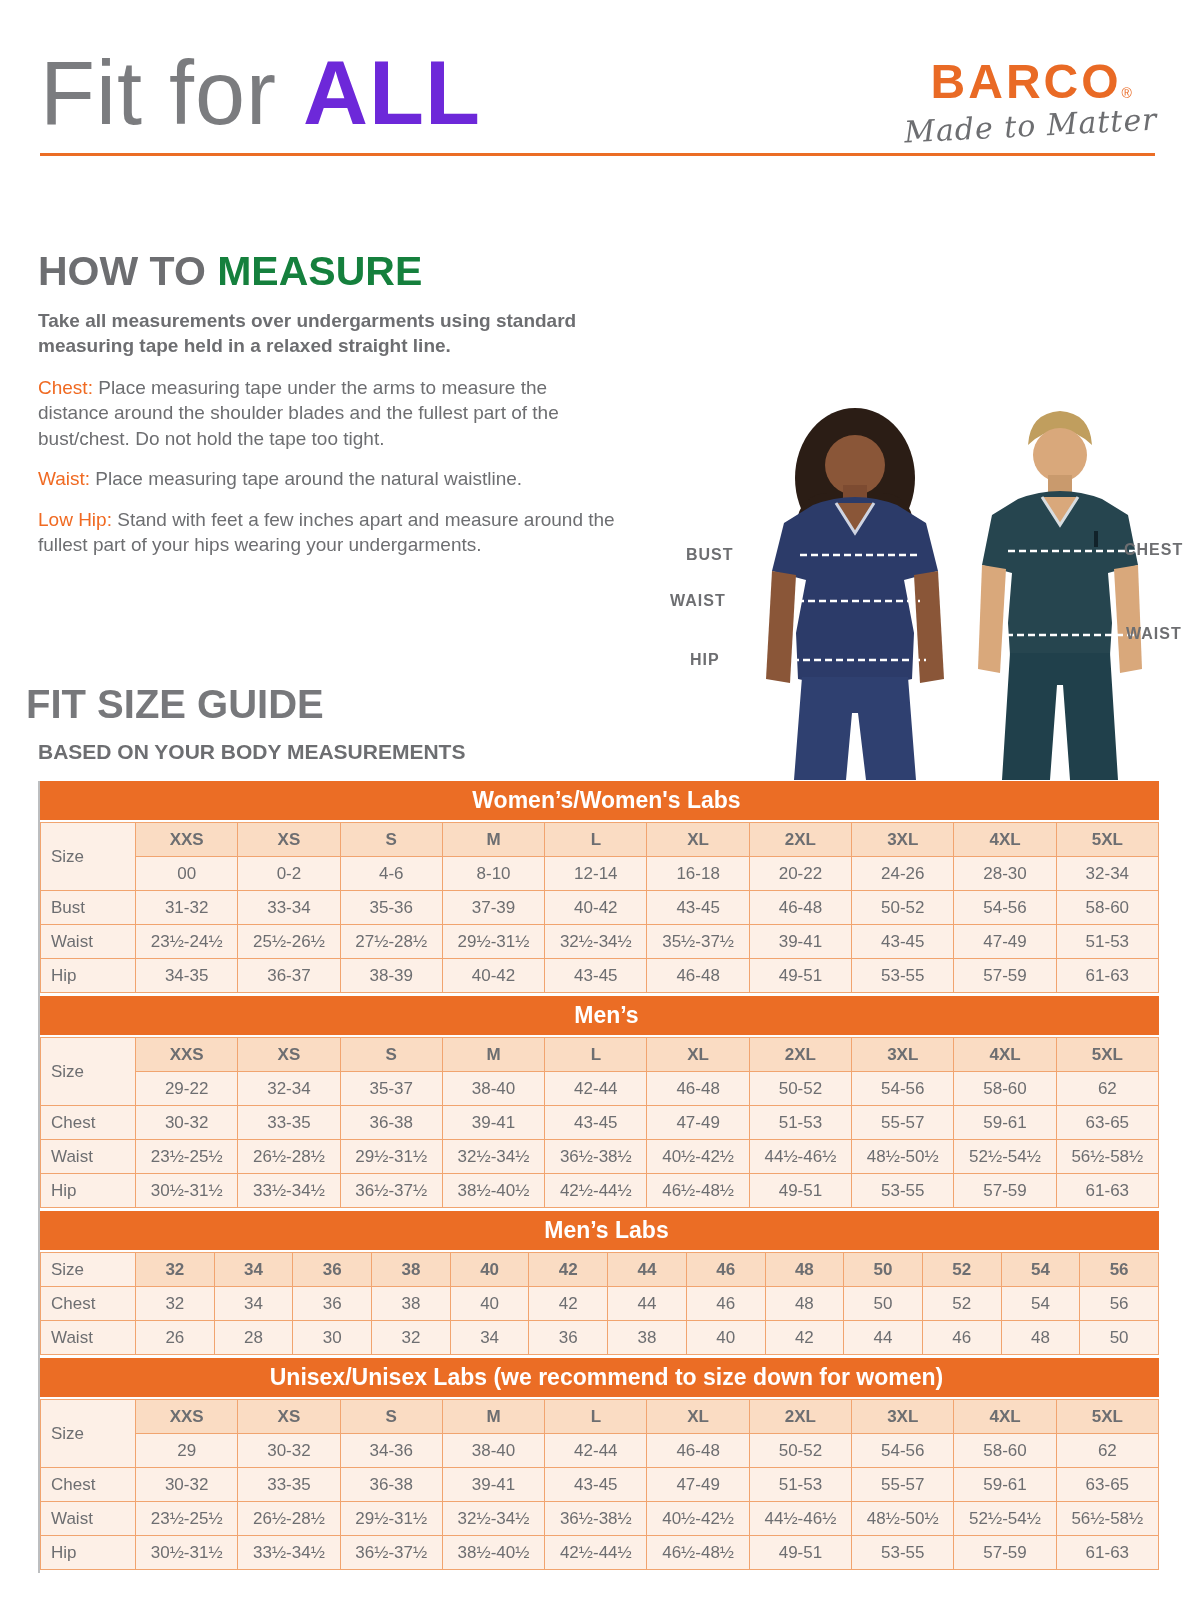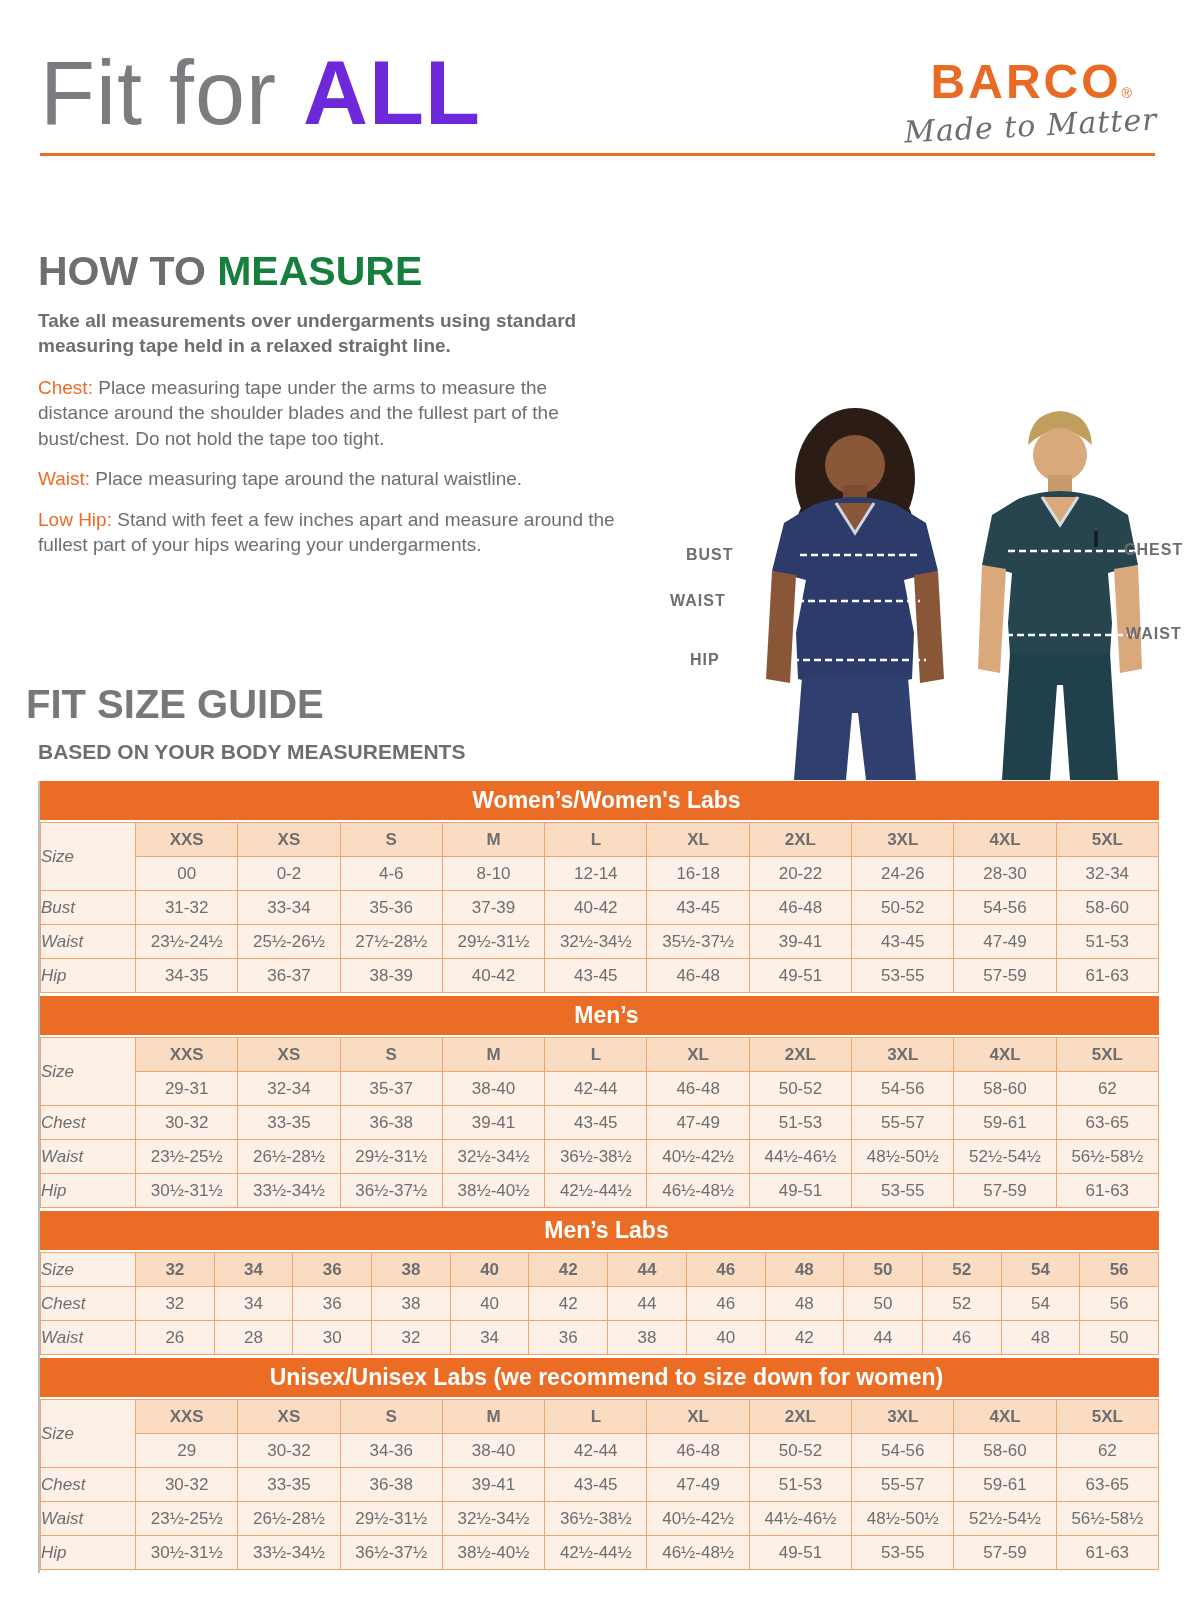--- a/index.html
+++ b/index.html
@@ -32,21 +32,21 @@
   .guide-heading{position:absolute;left:26px;top:682px;font-size:40px;font-weight:800;color:#77787b;}
   .guide-subheading{position:absolute;left:38px;top:740px;font-size:21px;font-weight:700;color:#6d6e71;}
   .guide-block{position:absolute;left:38px;top:781px;width:1119px;border-left:2px solid #bcbec0;}
   .band{background:#EB6D25;color:#ffffff;font-size:23px;font-weight:700;padding:8px 0 8px 14px;line-height:1;text-align:center;}
   .fit-table{width:100%;border-collapse:collapse;table-layout:fixed;margin:2px 0 3px 0;}
   .fit-table th,.fit-table td{
     border:1px solid #F1A46F;height:33px;font-size:17px;color:#6d6e71;
     text-align:center;vertical-align:middle;padding:0;background:#FDF0E7;font-weight:400;
   }
   .fit-table th.size-hdr{background:#FADCC3;font-weight:700;}
-  .fit-table .row-label{text-align:left;font-style:italic;}
+  .fit-table .row-label{text-align:left;padding-left:10px;}
 </style>
 </head>
 <body>
 
 <div class="main-title">
   <span class="light">Fit for</span>
   <span class="bold">ALL</span>
 </div>
 
 <div class="logo">
@@ -229,21 +229,21 @@
           <th class="size-hdr">S</th>
           <th class="size-hdr">M</th>
           <th class="size-hdr">L</th>
           <th class="size-hdr">XL</th>
           <th class="size-hdr">2XL</th>
           <th class="size-hdr">3XL</th>
           <th class="size-hdr">4XL</th>
           <th class="size-hdr">5XL</th>
         </tr>
         <tr>
-          <td>29-31</td>
+          <td>29-22</td>
           <td>32-34</td>
           <td>35-37</td>
           <td>38-40</td>
           <td>42-44</td>
           <td>46-48</td>
           <td>50-52</td>
           <td>54-56</td>
           <td>58-60</td>
           <td>62</td>
         </tr>

